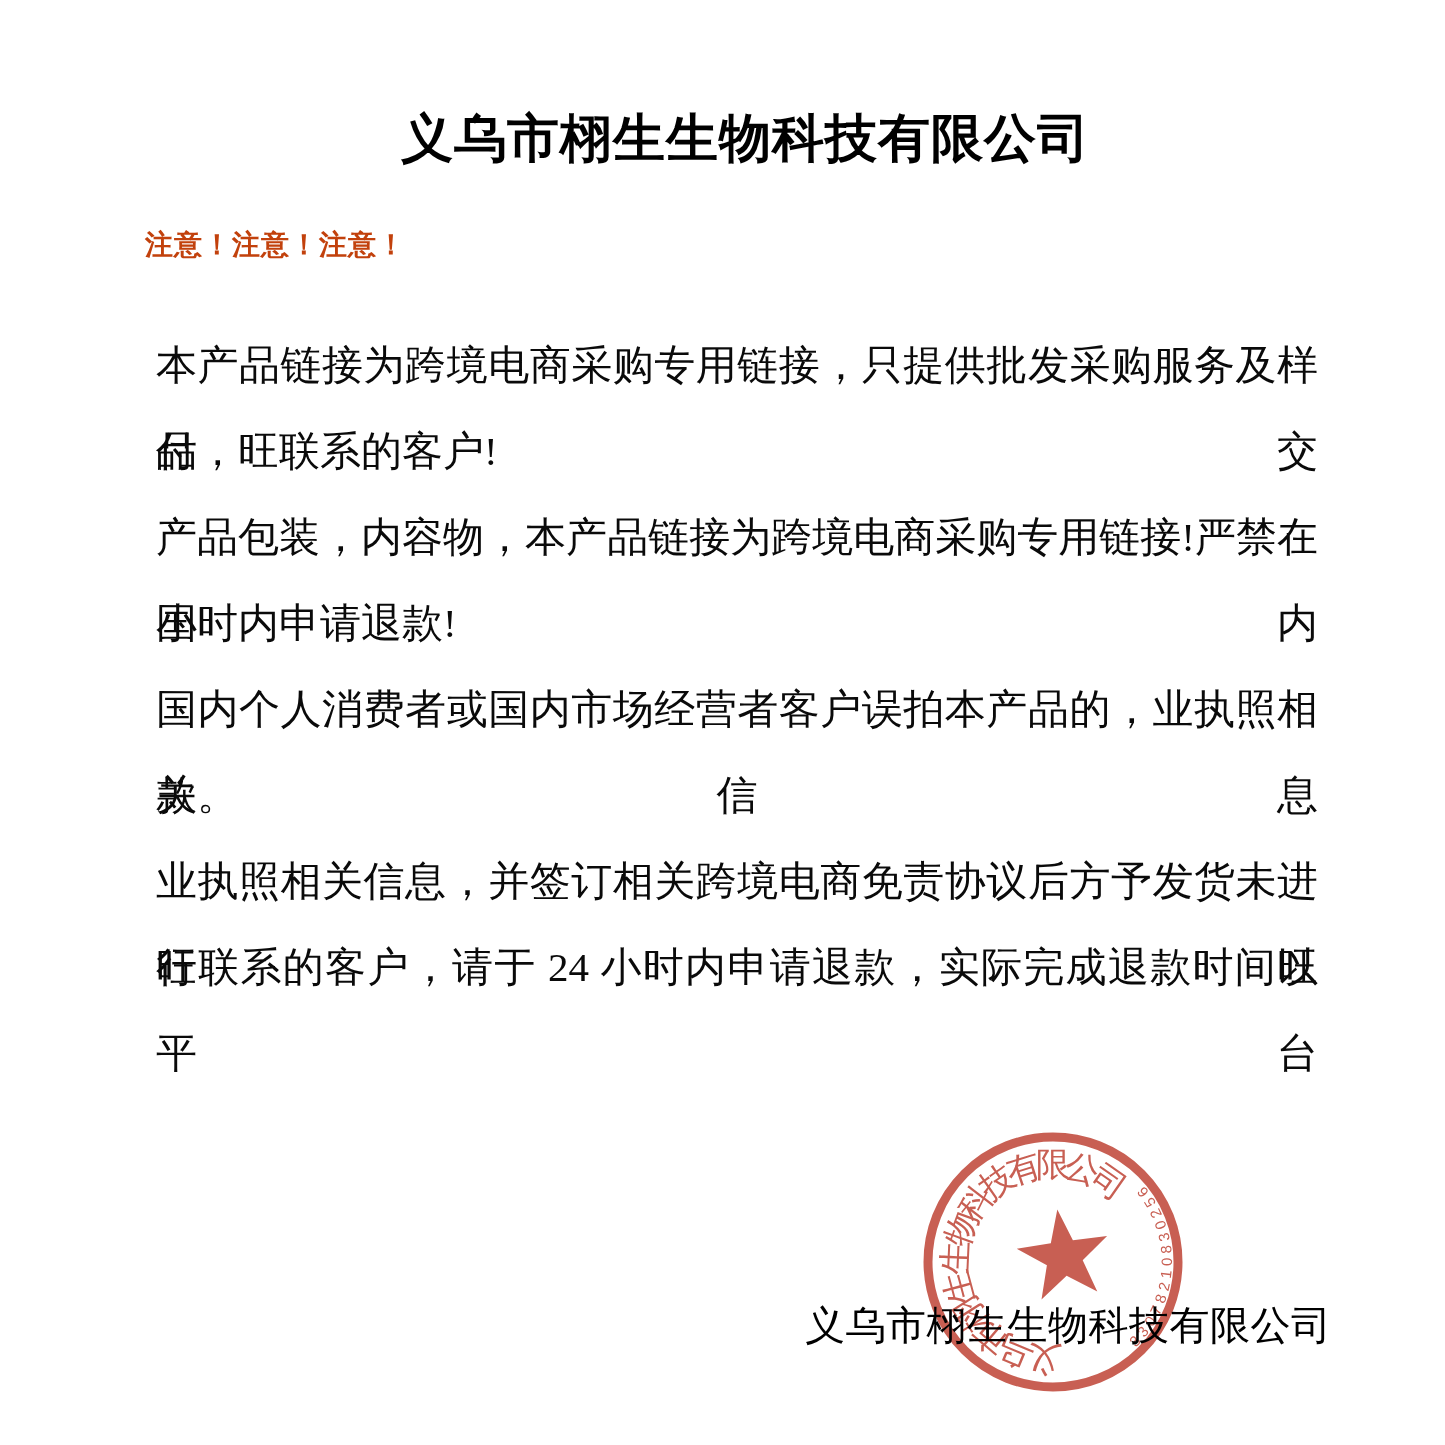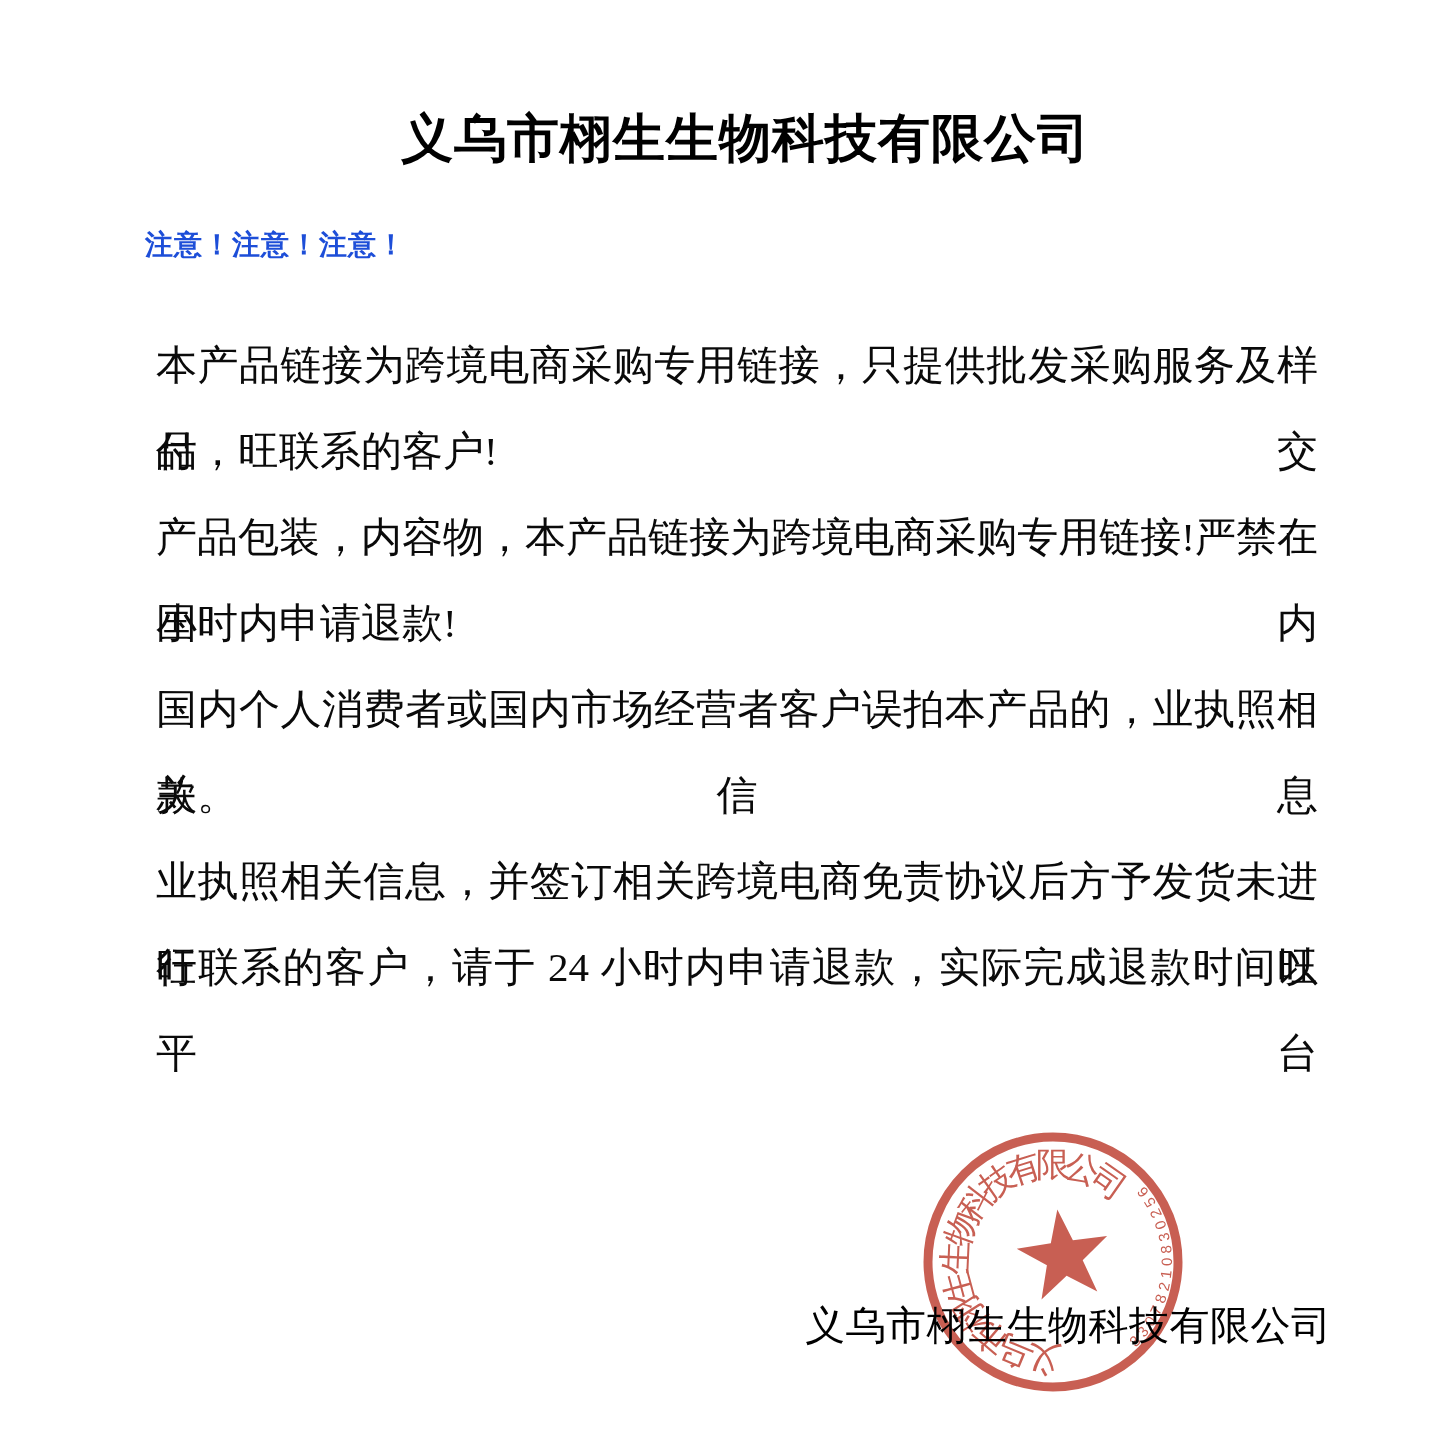--- a/index.html
+++ b/index.html
@@ -45,21 +45,21 @@
     width:300px; height:300px; z-index:2;
   }
 </style>
 </head>
 <body>
 
 <div class="page">
 
   <h1 class="title">义乌市栩生生物科技有限公司</h1>
 
-  <div class="warning" style="color: #1d4ed8;">注意！注意！注意！</div>
+  <div class="warning" style="color: #c2410c;">注意！注意！注意！</div>
 
   <div class="body-text">
       <div class="line just">本产品链接为跨境电商采购专用链接，只提供批发采购服务及样品交</div>
       <div class="line">付，旺联系的客户!</div>
       <div class="line just">产品包装，内容物，本产品链接为跨境电商采购专用链接!严禁在国内</div>
       <div class="line">小时内申请退款!</div>
       <div class="line just">国内个人消费者或国内市场经营者客户误拍本产品的，业执照相关信息</div>
       <div class="line">款。</div>
       <div class="line just">业执照相关信息，并签订相关跨境电商免责协议后方予发货未进行旺</div>
       <div class="line just">旺联系的客户，请于 24 小时内申请退款，实际完成退款时间以平台</div>

